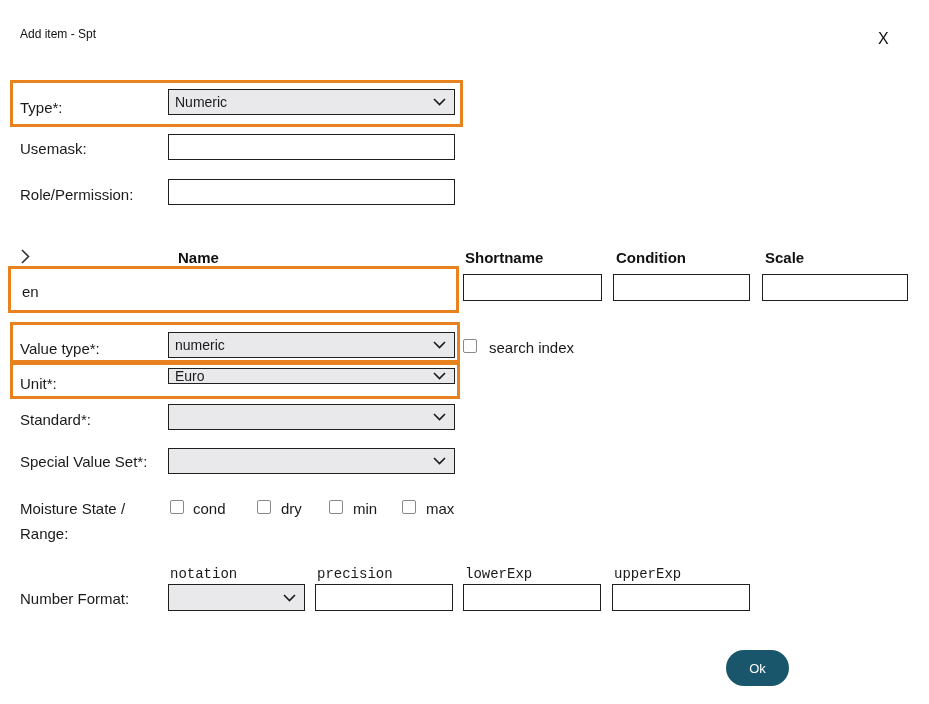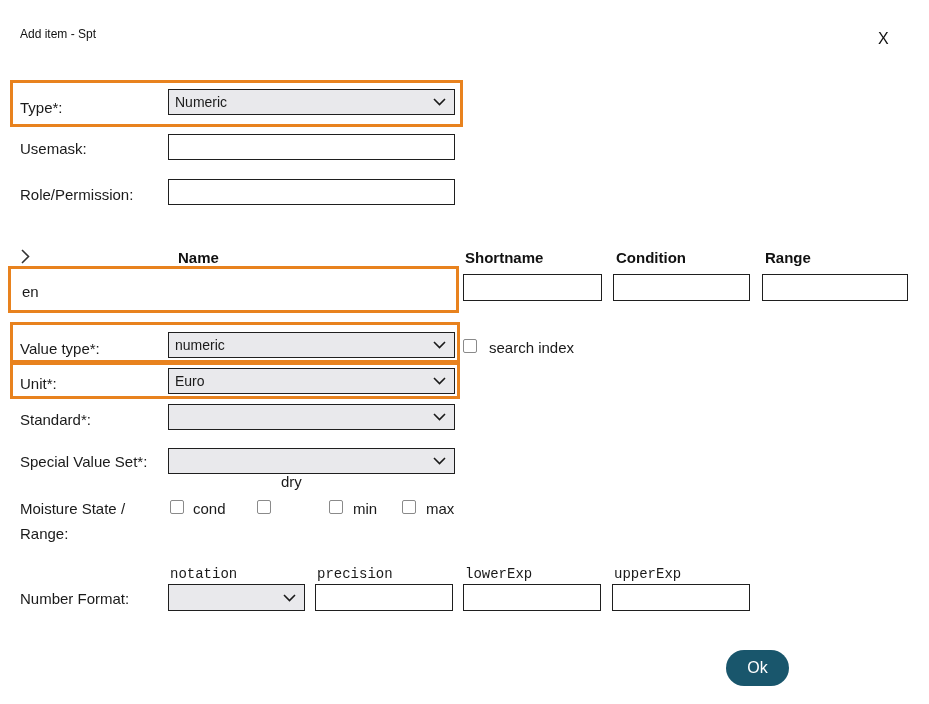--- a/index.html
+++ b/index.html
@@ -69,21 +69,21 @@
     width: 14px; height: 14px;
     border: 1px solid #8a8a8a;
     border-radius: 2px;
     background: #fff;
     display: inline-block;
     cursor: pointer;
   }
   .sublabel { font-size: 14px; color: #1a1a1a; white-space: nowrap; font-family: Liberation Mono, monospace; }
   .btn {
     font-family: "Liberation Sans", sans-serif;
-    font-size: 16px;
+    font-size: 13px;
     cursor: pointer;
     display: flex; align-items: center; justify-content: center;
   }
   .btn-ok {
     background: #19566C;
     color: #ffffff;
     border: none;
     border-radius: 18px;
   }
   .btn-cancel {
@@ -119,39 +119,39 @@
 
   <div class="abs label" style="left:20px; top:186px;">Role/Permission:</div>
   <input class="abs textbox" style="left: 168px; top: 179px; width: 287px; height: 26px;" value="">
 
   <svg class="abs" style="left:21px; top:249px;" width="9" height="15" viewBox="0 0 9 15">
     <polyline points="1,1 7.5,7.5 1,14" fill="none" stroke="#333333" stroke-width="1.6"></polyline>
   </svg>
   <div class="abs colhdr" style="left:178px; top:249px;">Name</div>
   <div class="abs colhdr" style="left:465px; top:249px;">Shortname</div>
   <div class="abs colhdr" style="left:616px; top:249px;">Condition</div>
-  <div class="abs colhdr" style="left:765px; top:249px;">Range</div>
+  <div class="abs colhdr" style="left:765px; top:249px;">Scale</div>
 
   <div class="abs label" style="left:22px; top:283px;">en</div>
   <input class="abs textbox" style="left: 463px; top: 274px; width: 139px; height: 27px;" value="">
   <input class="abs textbox" style="left: 613px; top: 274px; width: 137px; height: 27px;" value="">
   <input class="abs textbox" style="left: 762px; top: 274px; width: 146px; height: 27px;" value="">
 
   <div class="abs label" style="left:20px; top:340px;">Value type*:</div>
   <div class="abs dropdown" style="left:168px; top:332px; width:287px; height:26px;">
     <span class="val">numeric</span>
     <svg class="chev" width="13" height="8" viewBox="0 0 13 8">
         <polyline points="1,1 6.5,6.5 12,1" fill="none" stroke="#1a1a1a" stroke-width="1.6"></polyline>
       </svg>
   </div>
   <span class="abs cb" style="left:463px; top:339px;"></span>
   <div class="abs label" style="left:489px; top:339px;">search index</div>
 
   <div class="abs label" style="left:20px; top:375px;">Unit*:</div>
-  <div class="abs dropdown" style="left:168px; top:368px; width:287px; height:26px;">
+  <div class="abs dropdown" style="left:168px; top:368px; width:287px; height:16px;">
     <span class="val">Euro</span>
     <svg class="chev" width="13" height="8" viewBox="0 0 13 8">
         <polyline points="1,1 6.5,6.5 12,1" fill="none" stroke="#1a1a1a" stroke-width="1.6"></polyline>
       </svg>
   </div>
 
   <div class="abs label" style="left:20px; top:411px;">Standard*:</div>
   <div class="abs dropdown" style="left:168px; top:404px; width:287px; height:26px;">
     <span class="val"></span>
     <svg class="chev" width="13" height="8" viewBox="0 0 13 8">
@@ -167,21 +167,21 @@
       </svg>
   </div>
 
   <div class="abs label" style="left:20px; top:500px;">Moisture State /</div>
   <div class="abs label" style="left:20px; top:525px;">Range:</div>
 
   <span class="abs cb" style="left:170px; top:500px;"></span>
   <div class="abs label" style="left:193px; top:500px;">cond</div>
 
   <span class="abs cb" style="left:257px; top:500px;"></span>
-  <div class="abs label" style="left:281px; top:473px;">dry</div>
+  <div class="abs label" style="left:281px; top:500px;">dry</div>
 
   <span class="abs cb" style="left:329px; top:500px;"></span>
   <div class="abs label" style="left:353px; top:500px;">min</div>
 
   <span class="abs cb" style="left:402px; top:500px;"></span>
   <div class="abs label" style="left:426px; top:500px;">max</div>
 
   <div class="abs label" style="left:20px; top:590px;">Number Format:</div>
 
   <div class="abs sublabel" style="left:170px; top:566px;">notation</div>

